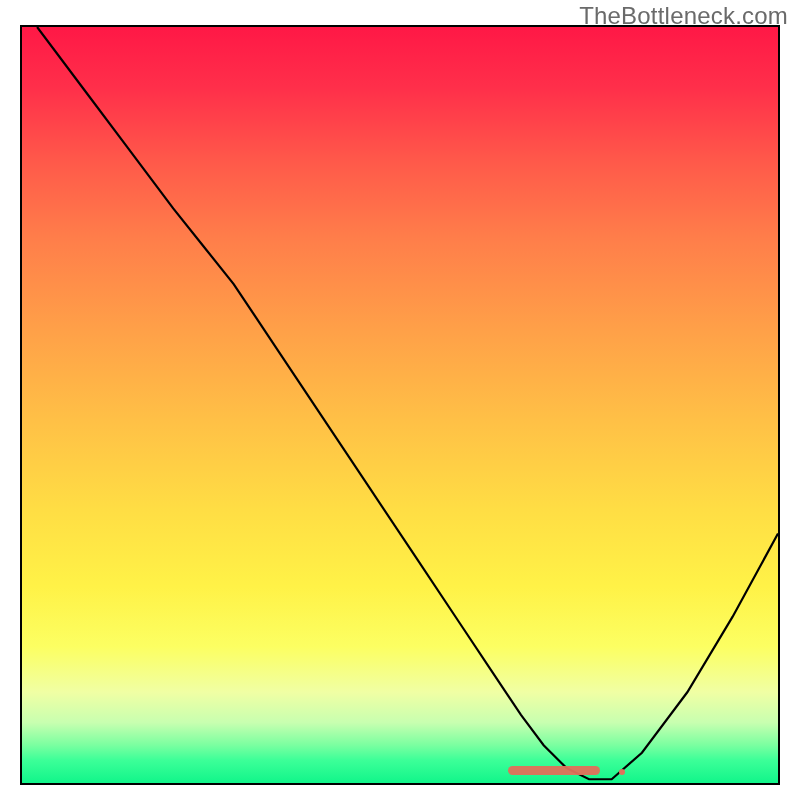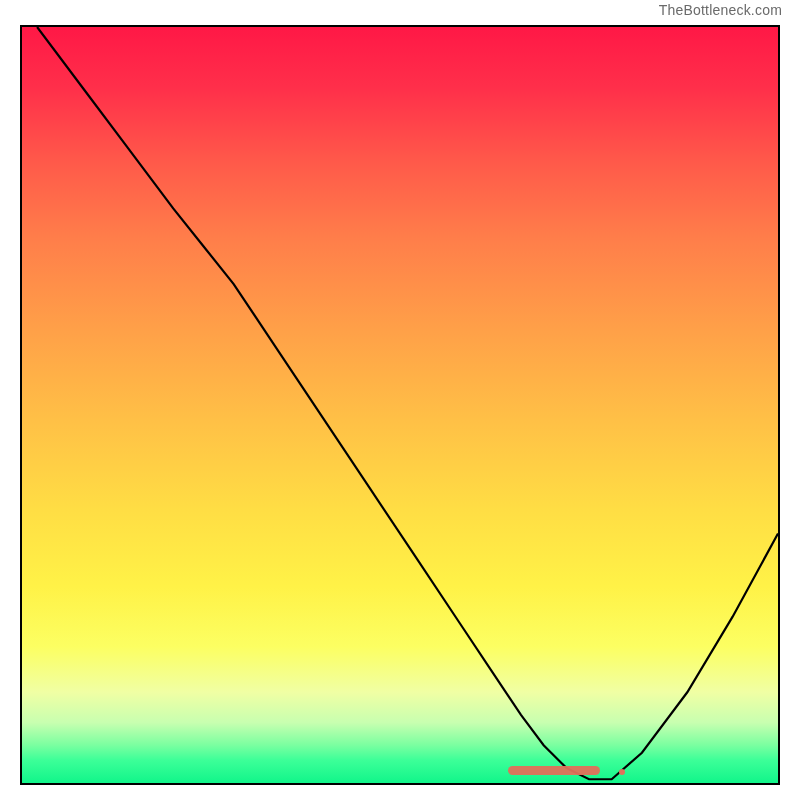--- a/index.html
+++ b/index.html
@@ -6,22 +6,22 @@
   body {
     width: 800px;
     height: 800px;
     background: #ffffff;
     position: relative;
     font-family: Arial, sans-serif;
   }
   .watermark {
     position: absolute;
     top: 2px;
-    right: 18px;
-    font-size: 14px;
+    right: 12px;
+    font-size: 24px;
     color: #6a6a6a;
     font-weight: normal;
     letter-spacing: 0.2px;
   }
   .plot-area {
     position: absolute;
     left: 20px;
     top: 25px;
     width: 760px;
     height: 760px;

